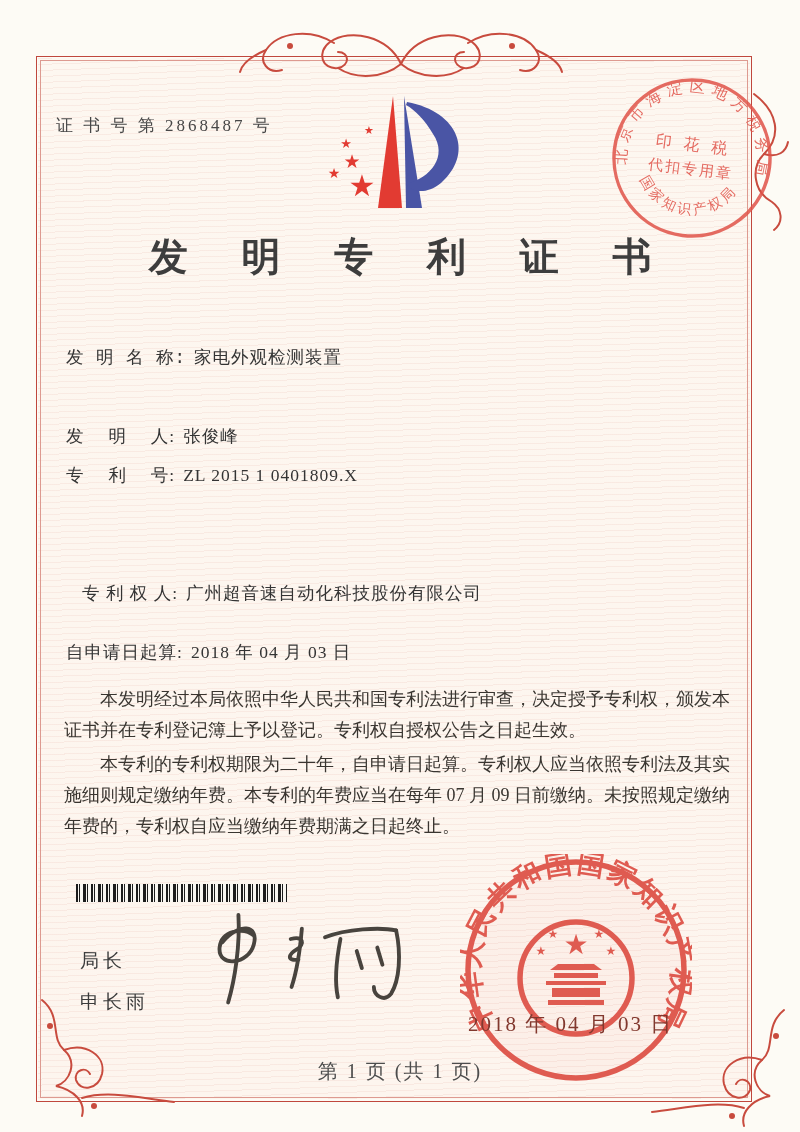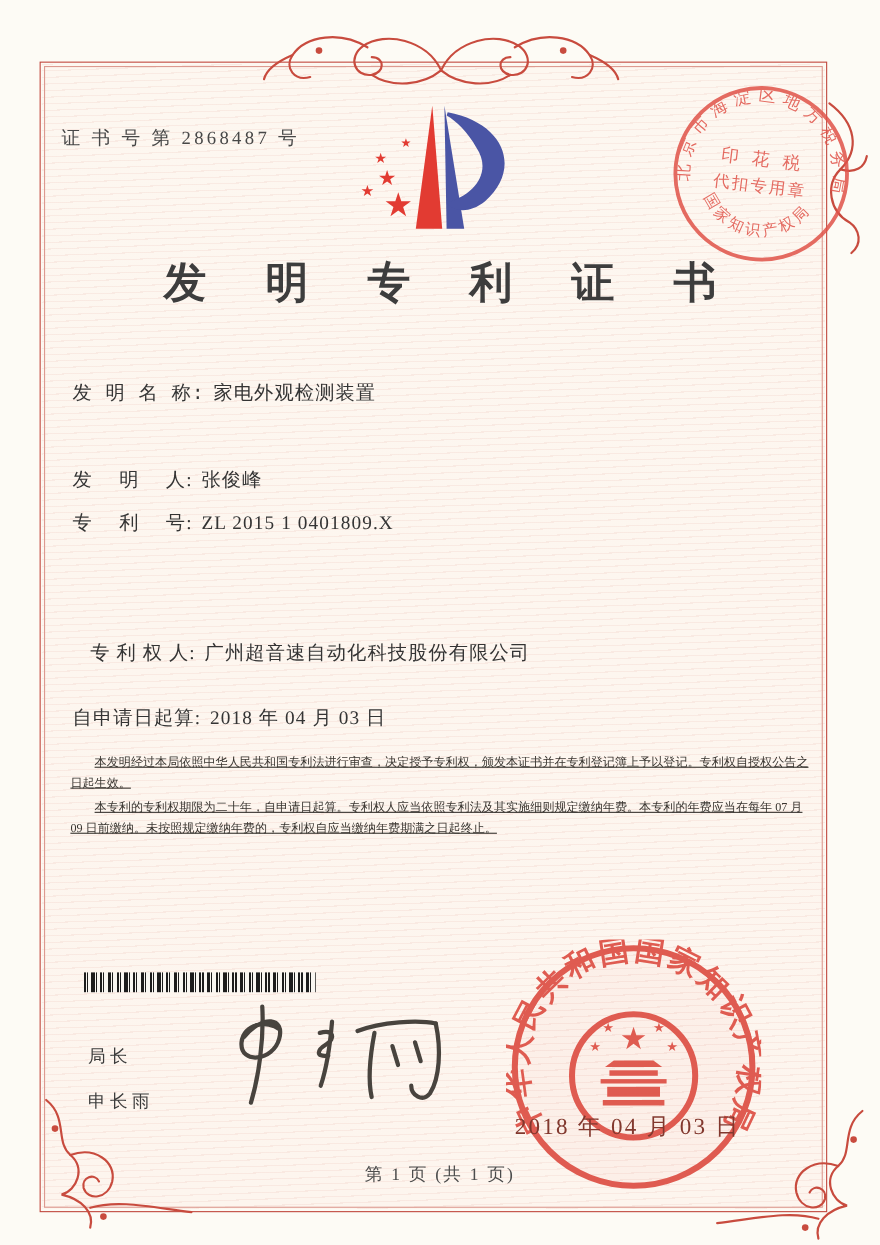--- a/index.html
+++ b/index.html
@@ -34,39 +34,39 @@
     left:0;top:230px;width:100%;text-align:center;
     font-size:39px;font-weight:600;color:#3d3d3d;
     letter-spacing:22px;text-indent:22px;
   }
   .field{
     left:66px;font-size:17.5px;color:#343434;letter-spacing:1px;white-space:nowrap;
   }
   .field .lbl{margin-right:8px;}
   .body-text{
     left:64px;top:684px;width:676px;color:#393530;
-    font-size:11px;line-height:1.72;text-decoration:underline;
+    font-size:18px;line-height:1.72;
   }
   .body-text p{margin:0 0 3px 0;text-indent:2em;}
   .barcode{
     left:76px;top:884px;width:211px;height:18px;
     background:repeating-linear-gradient(90deg,
       #1c1c1c 0 2px,#f8f6f1 2px 3px,#1c1c1c 3px 4px,#f8f6f1 4px 7px,
       #1c1c1c 7px 10px,#f8f6f1 10px 11px,#1c1c1c 11px 12px,#f8f6f1 12px 15px);
   }
-  .director{left:80px;top:940px;font-size:16px;color:#3b3b3b;line-height:41px;letter-spacing:4px;}
+  .director{left:80px;top:940px;font-size:19px;color:#3b3b3b;line-height:41px;letter-spacing:4px;}
   .sig-svg{left:175px;top:898px;}
   .seal-svg{left:460px;top:854px;opacity:.92;}
   .stamp-svg{left:608px;top:74px;transform:rotate(7deg);opacity:.85;}
   .issue-date{
     left:468px;top:1010px;font-size:21px;color:#82382e;letter-spacing:2px;z-index:5;
   }
   .footer{
     left:0;top:1058px;width:100%;text-align:center;
-    font-size:16px;color:#4c4c4c;letter-spacing:2px;
+    font-size:20px;color:#4c4c4c;letter-spacing:2px;
   }
   .logo-svg{left:322px;top:90px;}
   .orn{stroke:#c84b3e;fill:none;stroke-width:2;stroke-linecap:round;}
   .orn-f{fill:#c84b3e;stroke:none;}
 </style>
 </head>
 <body>
 
 <div class="page">
 

